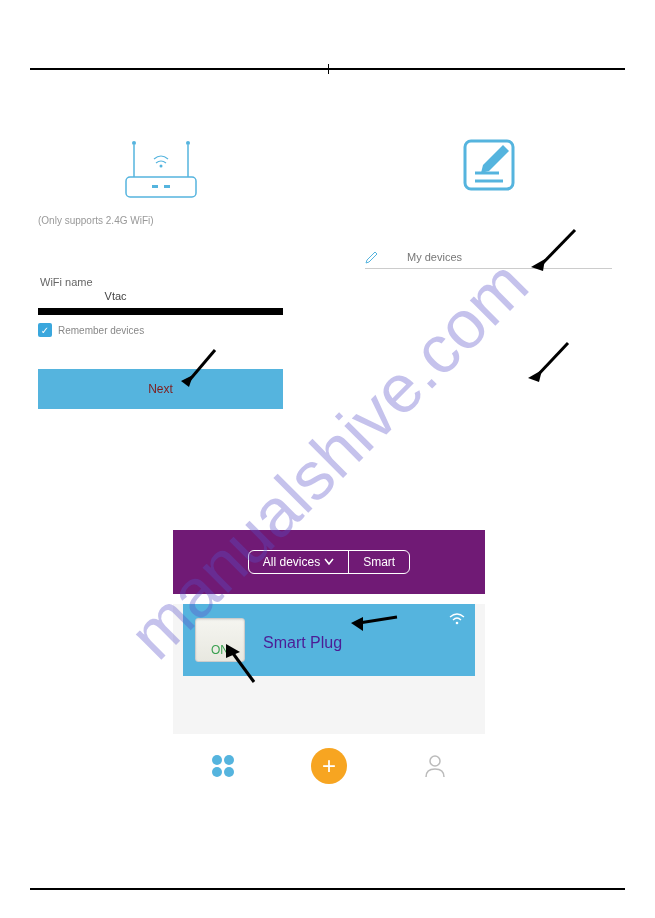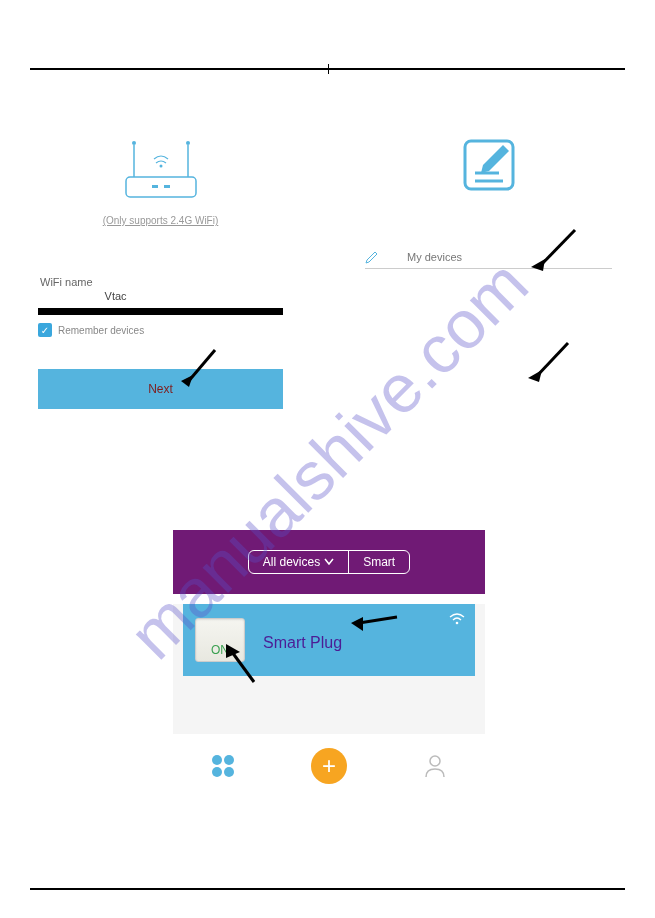--- a/index.html
+++ b/index.html
@@ -37,25 +37,24 @@
       top: 135px;
       width: 245px;
     }
     .router-icon {
       width: 90px;
       height: 70px;
       margin: 0 auto 10px;
       display: block;
     }
     .hint-text {
-      text-align: center;
+      text-align: left;
       font-size: 10px;
       color: #999;
       margin-bottom: 30px;
-      text-decoration: underline;
     }
     .field-row {
       display: flex;
       align-items: center;
       border-bottom: 7px solid #000000;
       padding: 6px 2px;
       font-size: 11px;
       color: #666;
     }
     .field-label {

